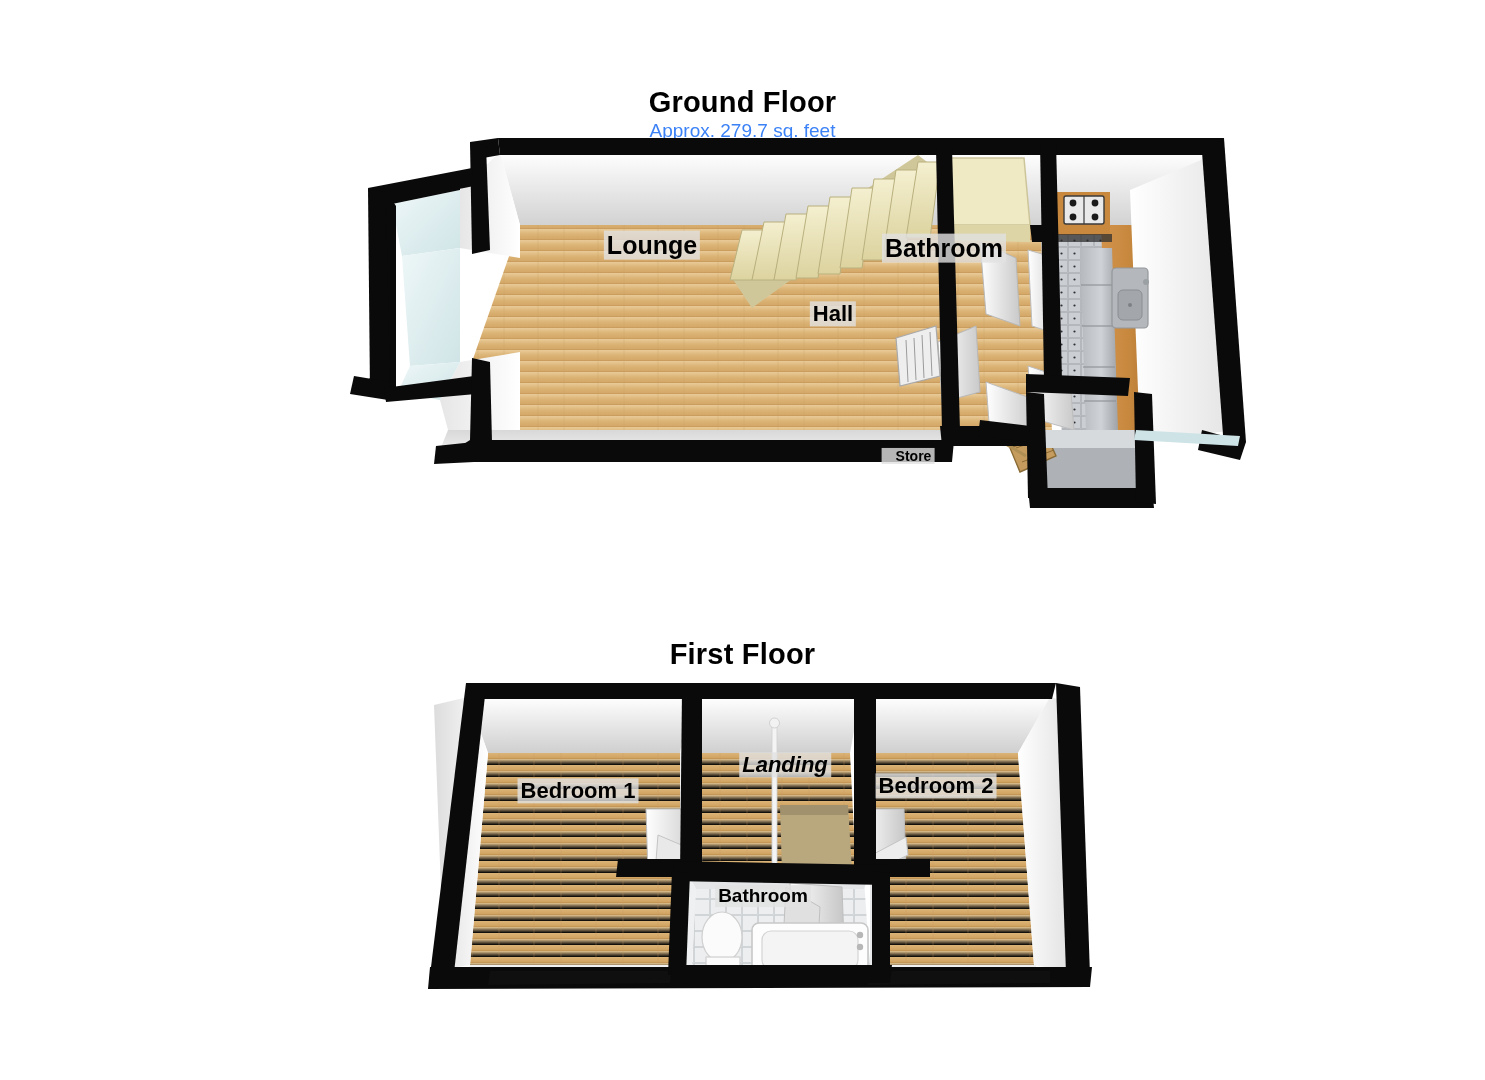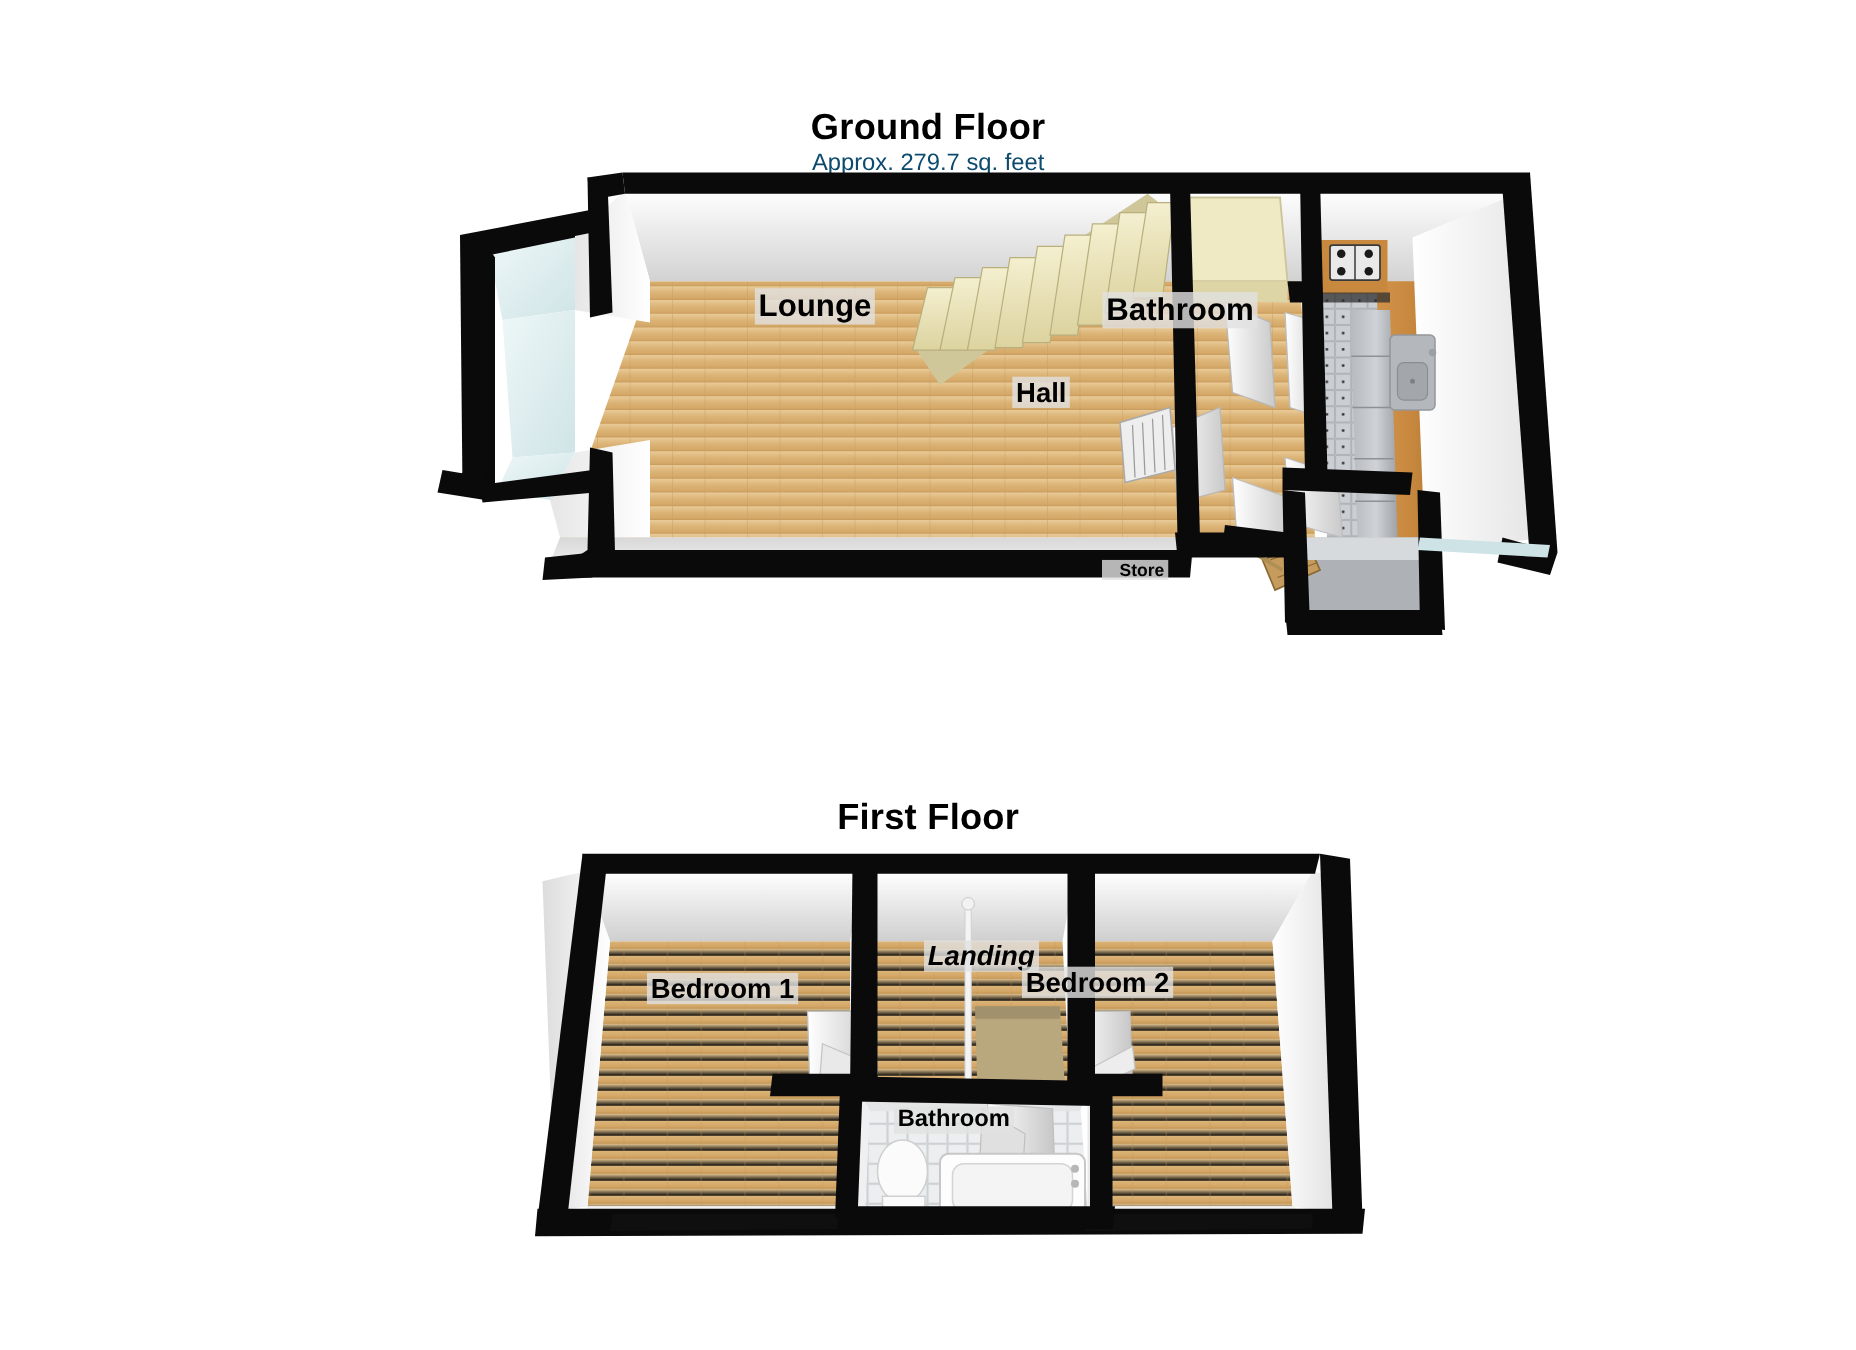--- a/index.html
+++ b/index.html
@@ -26,21 +26,21 @@
     font-weight: bold;
     font-size: 29px;
     color: #000;
     letter-spacing: 0.2px;
   }
   .floor-sub {
     position: absolute;
     width: 100%;
     text-align: center;
     font-size: 19px;
-    color: #0c4a6e;
+    color: #3b82f6;
   }
   .total-area {
     position: absolute;
     width: 100%;
     text-align: center;
     font-size: 27px;
     color: #000;
   }
 
   
@@ -68,21 +68,21 @@
   .lbl-xs { font-size: 14px; padding-left: 14px; }
 
   
   #label-lounge  { left: 652px; top: 245px; }
   #label-hall    { left: 833px; top: 314px; }
   #label-kitchen { left: 944px; top: 248px; }
   #label-store   { left: 908px; top: 456px; }
   
   #label-bedroom1 { left: 578px; top: 791px; }
   #label-landing  { left: 785px; top: 765px; font-style: italic; }
-  #label-bedroom2 { left: 878px; top: 786px; }
+  #label-bedroom2 { left: 936px; top: 786px; }
   #label-bathroom { left: 763px; top: 896px; }
 </style>
 </head>
 <body>
 
 <div class="page">
 
   <div class="floor-title" style="top:86px;text-align:center;">Ground Floor</div>
   <div class="floor-sub" style="top:120px;">Approx. 279.7 sq. feet</div>
 

